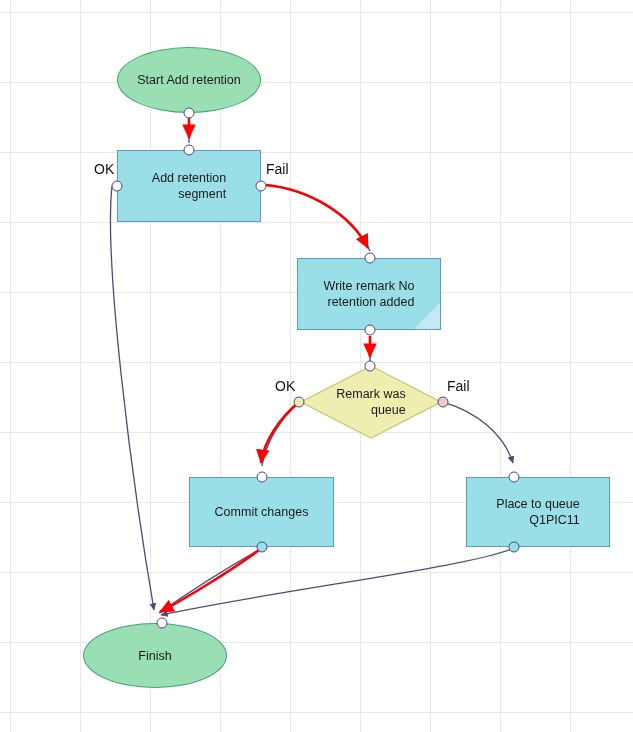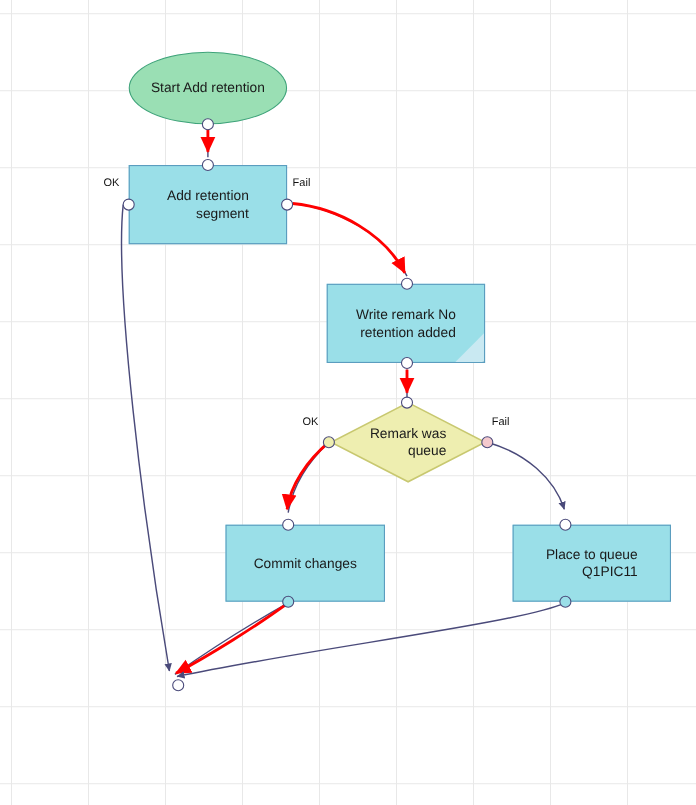--- a/index.html
+++ b/index.html
@@ -29,21 +29,21 @@
     padding:2px 6px;box-sizing:border-box;white-space:pre-line;
     pointer-events:none;
   }
   .ellipse{border-radius:50%;}
   .port{
     position:absolute;width:11px;height:11px;border-radius:50%;
     box-sizing:border-box;border:1.4px solid #4a4a7a;background:#ffffff;
     transform:translate(-50%,-50%);z-index:6;
   }
   .edge-label{
-    position:absolute;font-size:10px;color:#111111;z-index:7;
+    position:absolute;font-size:14px;color:#111111;z-index:7;
     white-space:nowrap;
   }
   .fold{
     position:absolute;right:0;bottom:0;width:0;height:0;
     border-left:26px solid transparent;
     border-bottom:26px solid #c9e9f2;
     pointer-events:none;
   }
   .fold-line{
     position:absolute;right:0;bottom:0;width:37px;height:1px;
@@ -134,28 +134,31 @@
     </svg>
     <div class="node-label">Remark was
 queue</div>
   </div>
   <div class="port" style="left:370px;top:366px;"></div>
   <div class="port" style="left:299px;top:402px;background:#eeeeb0;"></div>
   <div class="port" style="left:443px;top:402px;background:#f4c9cd;"></div>
   <div class="edge-label" style="left:275px;top:378px;">OK</div>
   <div class="edge-label" style="left:447px;top:378px;">Fail</div>
 
-  <div class="node" style="left:189px;top:477px;width:145px;height:70px;background:#9adfe8;border:1.3px solid #5b9dbf;margin-left:16px;">
+  <div class="node" style="left:189px;top:477px;width:145px;height:70px;background:#9adfe8;border:1.3px solid #5b9dbf;">
     <div class="node-label">Commit changes</div>
   </div>
   <div class="port" style="left:262px;top:477px;"></div>
   <div class="port" style="left:262px;top:547px;background:#9adfe8;"></div>
 
   <div class="node" style="left:466px;top:477px;width:144px;height:70px;background:#9adfe8;border:1.3px solid #5b9dbf;">
     <div class="node-label">Place to queue
 Q1PIC11</div>
   </div>
   <div class="port" style="left:514px;top:477px;"></div>
   <div class="port" style="left:514px;top:547px;background:#9adfe8;"></div>
 
+  <div class="node ellipse" style="left:83px;top:623px;width:144px;height:65px;background:#9adfb4;border:1.3px solid #3fa37a;">
+    <div class="node-label">Finish</div>
+  </div>
   <div class="port" style="left:162px;top:623px;"></div>
 
 </div>
 
 </body></html>

